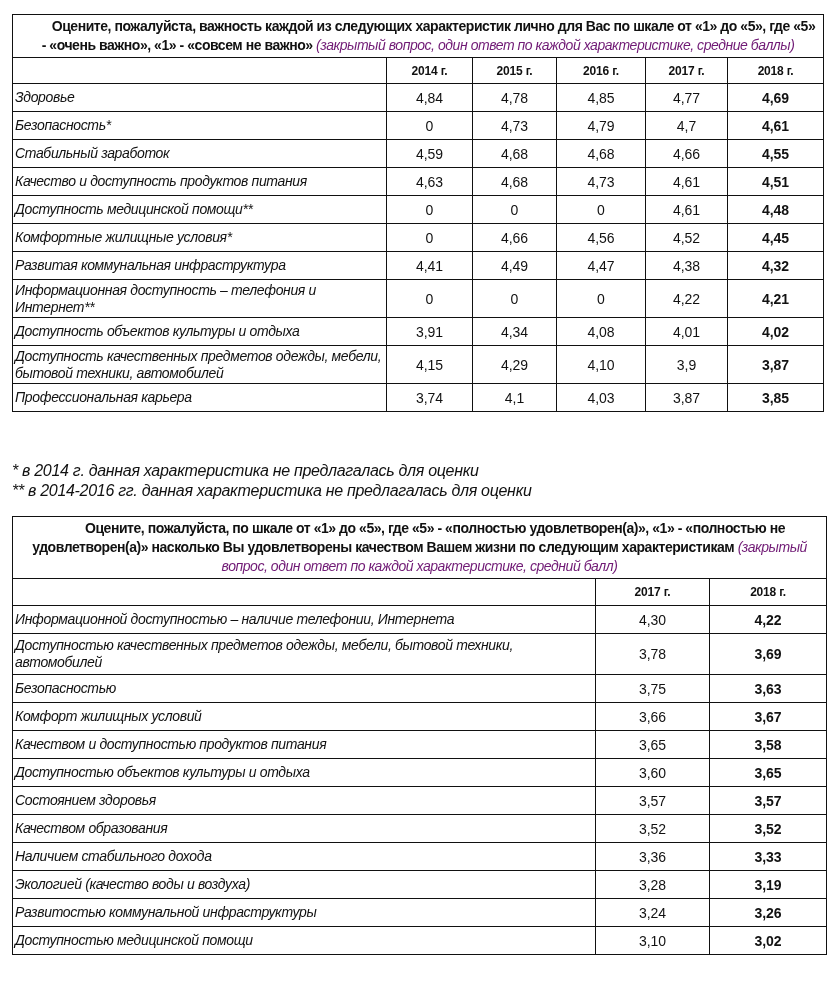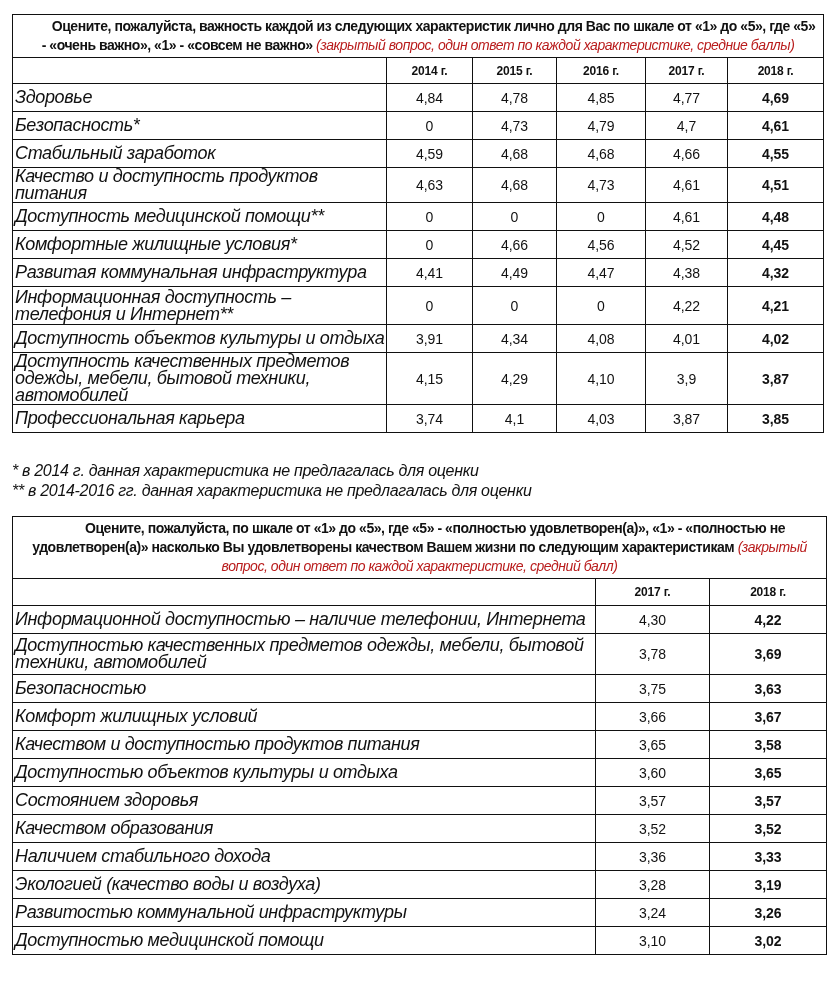--- a/index.html
+++ b/index.html
@@ -2,23 +2,23 @@
 <html><head>
 <meta charset="utf-8">
 <style>
   html, body { margin: 0; padding: 0; background: #ffffff; }
   body { width: 840px; height: 992px; position: relative; overflow: hidden;
          font-family: "Liberation Sans", sans-serif; color: #111; }
   table { border-collapse: collapse; position: absolute; table-layout: fixed; }
   td, th { border: 1.3px solid #111; padding: 0; }
   .title { text-align: center; font-size: 14px; line-height: 19px; padding: 2px 6px 2px 6px; letter-spacing: -0.45px; }
   .title b { font-weight: bold; margin-left: 31px; }
-  .title i { font-weight: normal; color: #b91c1c; }
+  .title i { font-weight: normal; color: #701a75; }
   .yr { font-weight: bold; font-size: 12px; text-align: center; letter-spacing: -0.2px; }
-  .lbl { font-style: italic; font-size: 18px; text-align: left; padding-left: 2px; line-height: 17px; letter-spacing: -0.35px; }
+  .lbl { font-style: italic; font-size: 14px; text-align: left; padding-left: 2px; line-height: 17px; letter-spacing: -0.35px; }
   .num { text-align: center; font-size: 14px; }
   .num.b { font-weight: bold; }
   #t1 { left: 12px; top: 14px; width: 811px; }
   #t2 { left: 12px; top: 516px; width: 814px; }
   .foot { position: absolute; left: 12px; font-style: italic; font-size: 16px; letter-spacing: -0.3px; }
 </style>
 </head>
 <body>
 
 <table id="t1">

